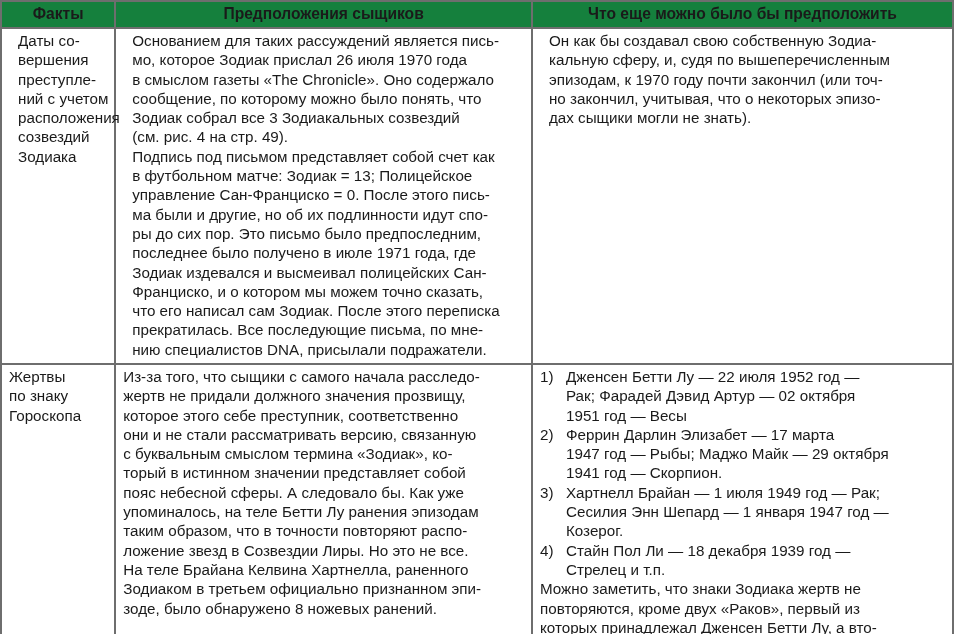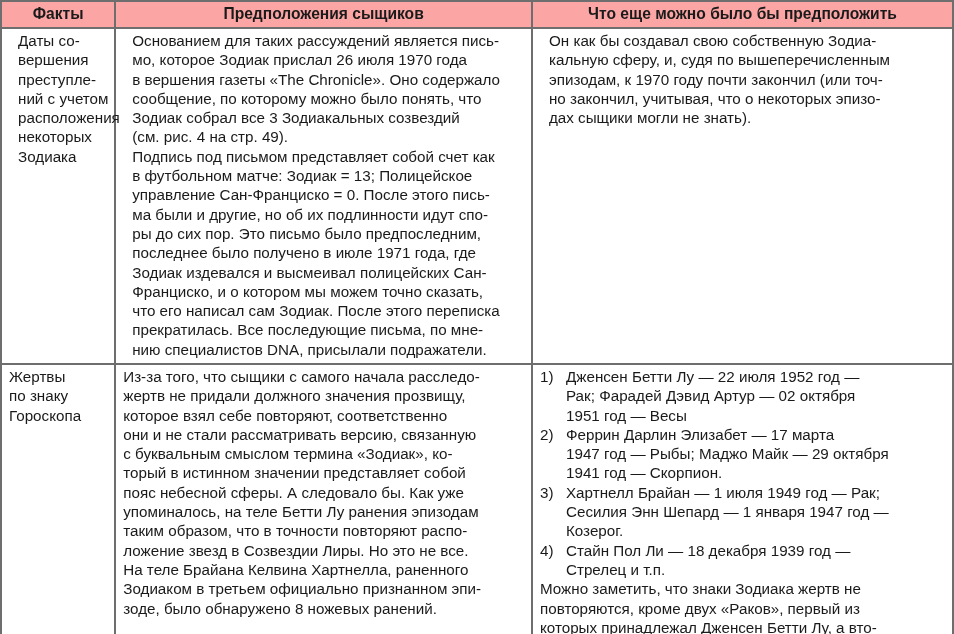--- a/index.html
+++ b/index.html
@@ -27,21 +27,21 @@
       padding: 2px 7px 2px 7px;
       word-wrap: break-word;
     }
     table.doc th {
       font-weight: bold;
       text-align: center;
       font-size: 15.6px;
       height: 22px;
       padding-top: 2px;
       padding-bottom: 1px;
-      background: #fca5a5;
+      background: #15803d;
     }
     table.doc tr.row1 td { height: 330px; padding-left: 16px; }
     table.doc tr.row2 td { height: 270px; }
     .line { display: block; white-space: nowrap; }
     ol.victims {
       margin: 0;
       padding: 0;
       list-style: none;
     }
     ol.victims li {
@@ -74,27 +74,27 @@
     </tr>
   </thead>
   <tbody>
     <tr class="row1">
       <td>
         <span class="line">Даты со-</span>
         <span class="line">вершения</span>
         <span class="line">преступле-</span>
         <span class="line">ний с учетом</span>
         <span class="line">расположения</span>
-        <span class="line">некоторых</span>
+        <span class="line">созвездий</span>
         <span class="line">Зодиака</span>
       </td>
       <td>
         <span class="line">Основанием для таких рассуждений является пись-</span>
         <span class="line">мо, которое Зодиак прислал 26 июля 1970 года</span>
-        <span class="line">в вершения газеты «The Chronicle». Оно содержало</span>
+        <span class="line">в смыслом газеты «The Chronicle». Оно содержало</span>
         <span class="line">сообщение, по которому можно было понять, что</span>
         <span class="line">Зодиак собрал все 3 Зодиакальных созвездий</span>
         <span class="line">(см. рис. 4 на стр. 49).</span>
         <span class="line">Подпись под письмом представляет собой счет как</span>
         <span class="line">в футбольном матче: Зодиак = 13; Полицейское</span>
         <span class="line">управление Сан-Франциско = 0. После этого пись-</span>
         <span class="line">ма были и другие, но об их подлинности идут спо-</span>
         <span class="line">ры до сих пор. Это письмо было предпоследним,</span>
         <span class="line">последнее было получено в июле 1971 года, где</span>
         <span class="line">Зодиак издевался и высмеивал полицейских Сан-</span>
@@ -113,21 +113,21 @@
     </tr>
     <tr class="row2">
       <td>
         <span class="line">Жертвы</span>
         <span class="line">по знаку</span>
         <span class="line">Гороскопа</span>
       </td>
       <td>
         <span class="line">Из-за того, что сыщики с самого начала расследо-</span>
         <span class="line">жертв не придали должного значения прозвищу,</span>
-        <span class="line">которое взял себе повторяют, соответственно</span>
+        <span class="line">которое этого себе преступник, соответственно</span>
         <span class="line">они и не стали рассматривать версию, связанную</span>
         <span class="line">с буквальным смыслом термина «Зодиак», ко-</span>
         <span class="line">торый в истинном значении представляет собой</span>
         <span class="line">пояс небесной сферы. А следовало бы. Как уже</span>
         <span class="line">упоминалось, на теле Бетти Лу ранения эпизодам</span>
         <span class="line">таким образом, что в точности повторяют распо-</span>
         <span class="line">ложение звезд в Созвездии Лиры. Но это не все.</span>
         <span class="line">На теле Брайана Келвина Хартнелла, раненного</span>
         <span class="line">Зодиаком в третьем официально признанном эпи-</span>
         <span class="line">зоде, было обнаружено 8 ножевых ранений.</span>

